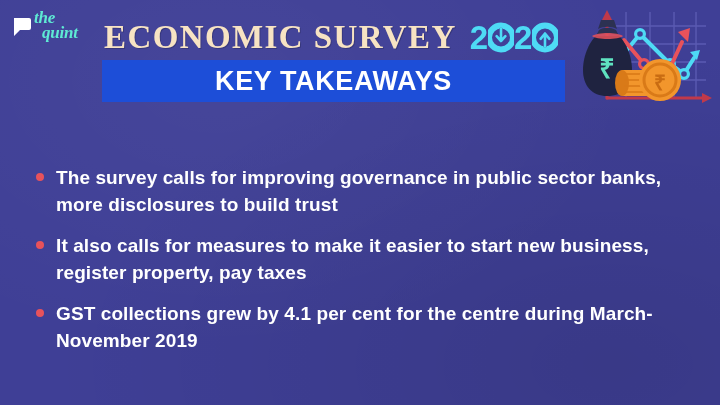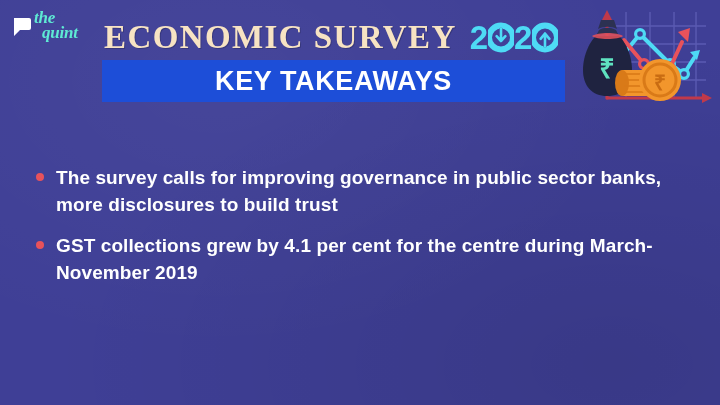--- a/index.html
+++ b/index.html
@@ -204,15 +204,19 @@
   </svg>
 </div>
 
 <div class="bullets">
   <div class="bullet-row">
     <span class="bullet-dot"></span>
     <span class="bullet-text">The survey calls for improving governance in public sector banks, more disclosures to build trust</span>
   </div>
   <div class="bullet-row">
     <span class="bullet-dot"></span>
+    <span class="bullet-text">It also calls for measures to make it easier to start new business, register property, pay taxes</span>
+  </div>
+  <div class="bullet-row">
+    <span class="bullet-dot"></span>
     <span class="bullet-text">GST collections grew by 4.1 per cent for the centre during March-November 2019</span>
   </div>
 </div>
 
 </body></html>

